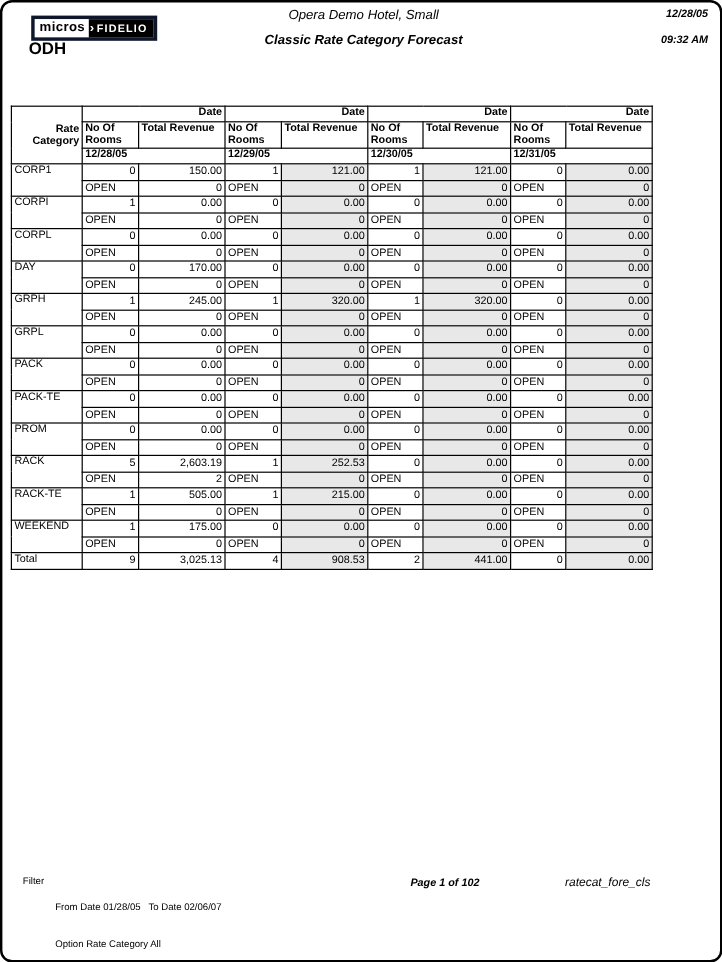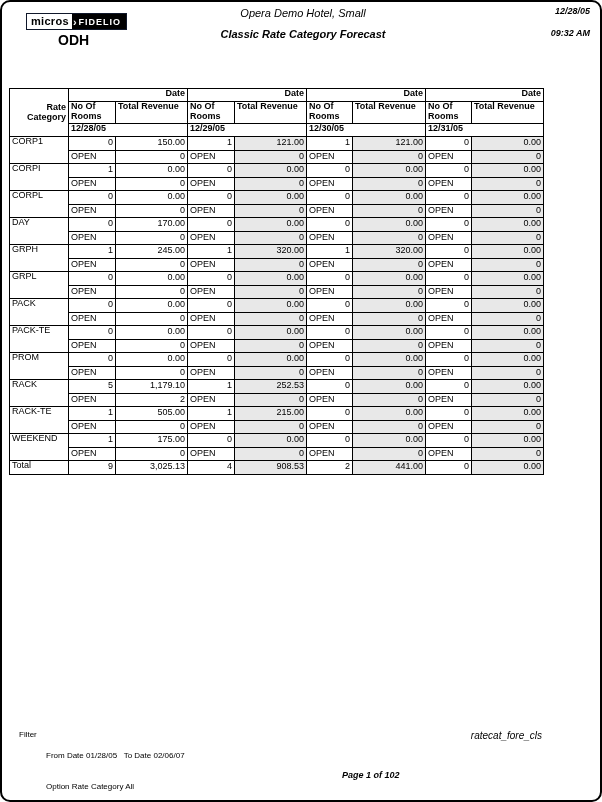--- a/index.html
+++ b/index.html
@@ -8,25 +8,25 @@
     background: #ffffff; color: #000;
     font-family: "Liberation Sans", "DejaVu Sans", sans-serif;
   }
   .page {
     position: absolute; left: 0; top: 0; width: 602px; height: 802px;
     box-sizing: border-box; border: 2px solid #000; border-radius: 10px;
     background: #fff; overflow: hidden;
   }
 
   
-  .logo { position: absolute; left: 24px; top: 11px; display: inline-flex; align-items: stretch; border: 1px solid #0f172a; }
+  .logo { position: absolute; left: 24px; top: 11px; display: inline-flex; align-items: stretch; border: 3px solid #0f172a; }
   .logo-micros { background: #fff; color: #000; font-weight: bold; font-size: 11px; padding: 1px 3px 1px 4px; letter-spacing: 0.3px; }
   .logo-fidelio { background: #000; color: #fff; font-weight: bold; font-size: 9px; padding: 2px 5px 1px 1px; display: flex; align-items: center; letter-spacing: 1px; }
   .logo-chev { font-size: 11px; font-weight: bold; margin-right: 1px; }
-  .property-code { position: absolute; left: 56px; top: 30px; font-weight: bold; font-size: 14px; }
+  .property-code { position: absolute; left: 22px; top: 30px; font-weight: bold; font-size: 14px; }
   .hotel-name { position: absolute; left: 0; top: 5px; width: 602px; text-align: center; font-style: italic; font-size: 11px; }
   .report-title { position: absolute; left: 0; top: 26px; width: 602px; text-align: center; font-style: italic; font-weight: bold; font-size: 11px; }
   .print-date { position: absolute; right: 10px; top: 4px; font-style: italic; font-weight: bold; font-size: 9px; }
   .print-time { position: absolute; right: 10px; top: 26px; font-style: italic; font-weight: bold; font-size: 9px; }
 
   
   .forecast { position: absolute; left: 7px; top: 86px; border-collapse: collapse; table-layout: fixed; }
   .forecast td {
     border: 1px solid #000; font-size: 9px; line-height: 1.1;
     padding: 0 2px; white-space: nowrap; overflow: hidden; height: 12.5px;
@@ -38,21 +38,21 @@
   .forecast thead tr.dates-row td { height: 12px; font-weight: bold; }
   .forecast td.cat-head { vertical-align: middle; white-space: normal; }
   .forecast tbody td.cat { vertical-align: top; text-align: left; }
   .num { text-align: right; }
   .shade { background: var(--shade, #e8e8e8); }
 
   
   .footer { position: absolute; left: 0; top: 726px; width: 602px; font-size: 8px; }
   .filter-label { position: absolute; left: 17px; top: 2px; }
   .filter-lines { position: absolute; left: 44px; top: 2px; white-space: pre; line-height: 10.4px; }
-  .page-indicator { position: absolute; left: 340px; top: 2px; font-weight: bold; font-style: italic; font-size: 9px; margin-top: 40px; }
+  .page-indicator { position: absolute; left: 340px; top: 2px; font-weight: bold; font-style: italic; font-size: 9px; }
   .report-code { position: absolute; right: 62px; top: 2px; font-style: italic; font-size: 10px; }
 </style>
 </head>
 <body>
 
 <div class="page">
 
   <div class="logo">
     <span class="logo-micros">micros</span>
     <span class="logo-fidelio">
@@ -289,21 +289,21 @@
           <td>OPEN</td>
           <td class="num shade">0</td>
           <td>OPEN</td>
           <td class="num shade">0</td>
           <td>OPEN</td>
           <td class="num shade">0</td>
         </tr>
         <tr>
           <td class="cat" rowspan="2">RACK</td>
           <td class="num">5</td>
-          <td class="num">1,179.10</td>
+          <td class="num">2,603.19</td>
           <td class="num">1</td>
           <td class="num shade">252.53</td>
           <td class="num">0</td>
           <td class="num shade">0.00</td>
           <td class="num">0</td>
           <td class="num shade">0.00</td>
         </tr>
         <tr>
           <td>OPEN</td>
           <td class="num">2</td>

